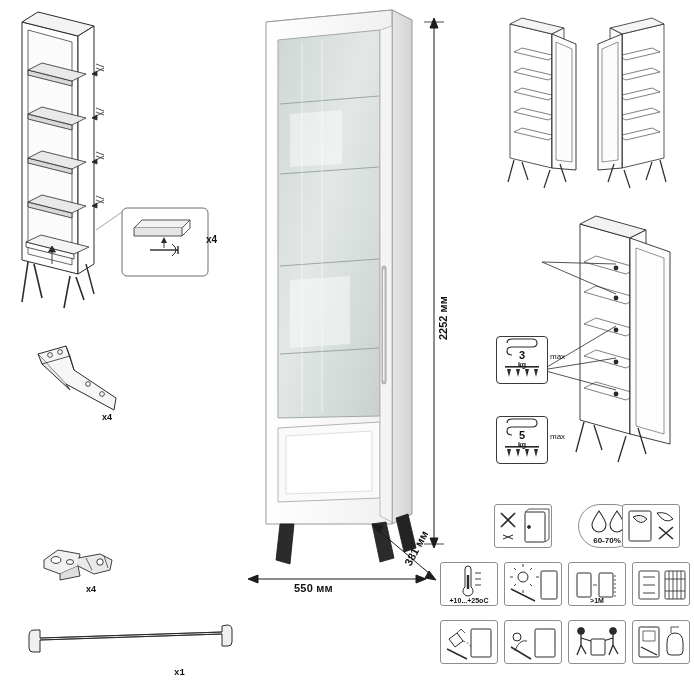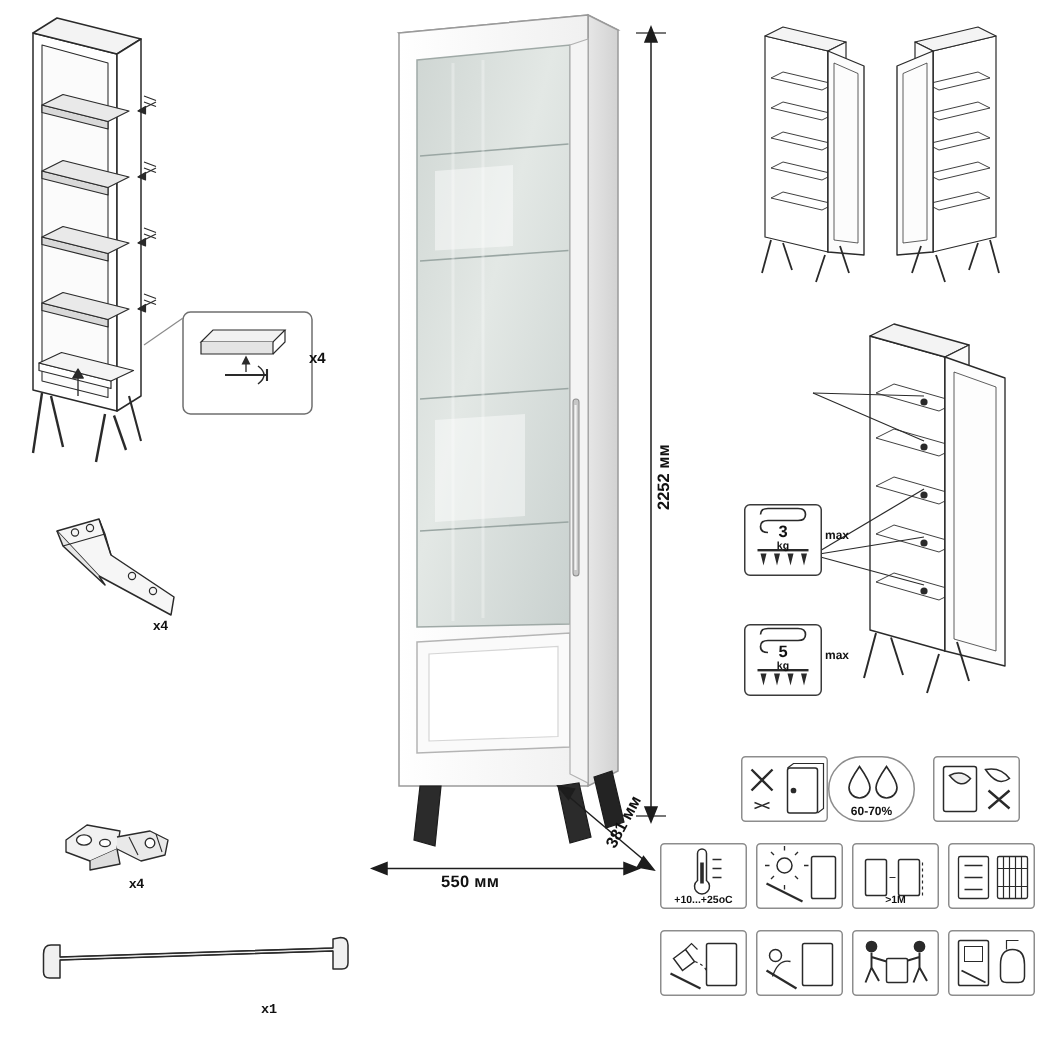--- a/index.html
+++ b/index.html
@@ -38,21 +38,21 @@
     position:absolute;bottom:2px;left:0;right:0;text-align:center;
     font-size:8px;font-weight:bold;color:#111;
   }
   .loadbox{
     position:absolute;width:50px;height:46px;border:1.2px solid #3a3a3a;border-radius:4px;background:#fff;
   }
   .load-kg{
     position:absolute;top:8px;left:0;right:0;text-align:center;font-size:7px;font-weight:bold;line-height:8px;color:#111;
   }
   .load-num{font-size:11px;display:block;line-height:11px;}
-  .maxlbl{position:absolute;font-size:8px;font-weight:bold;color:#111;}
+  .maxlbl{position:absolute;font-size:8px;font-weight:normal;color:#111;}
 </style>
 </head>
 <body>
 
 <div class="stage">
 
   <div class="abs" style="left:8px;top:6px;">
     <svg width="120" height="310" viewBox="0 0 120 310">
       <g fill="none" stroke="#2a2a2a" stroke-width="1" stroke-linejoin="round">
 
@@ -419,21 +419,21 @@
       <g fill="none" stroke="#2a2a2a" stroke-width="1">
         <rect x="30" y="7" width="20" height="30" rx="1.5" fill="#fff"></rect>
         <path d="M30,7 L34,4 L54,4 L54,34 L50,37" stroke-width="0.8"></path>
         <circle cx="34" cy="22" r="1.4" fill="#2a2a2a"></circle>
         <path d="M6,8 L20,22 M20,8 L6,22" stroke-width="1.6" stroke="#2a2a2a"></path>
         <path d="M8,30 L18,34 M8,34 L18,30" stroke-width="1"></path>
       </g>
     </svg>
   </div>
 
-  <div class="icon-box" style="left:552px;top:504px;border-radius:22px;">
+  <div class="icon-box" style="left:578px;top:504px;border-radius:22px;">
     <svg width="58" height="44" viewBox="0 0 58 44">
       <g fill="none" stroke="#2a2a2a" stroke-width="1.1">
         <path d="M20,6 q7,10 7,14 a7,7 0 0 1 -14,0 q0,-4 7,-14 z" fill="#fff"></path>
         <path d="M38,6 q7,10 7,14 a7,7 0 0 1 -14,0 q0,-4 7,-14 z" fill="#fff"></path>
       </g>
     </svg>
     <div class="icon-cap2">60-70%</div>
   </div>
 
   <div class="icon-box" style="left:622px;top:504px;">

